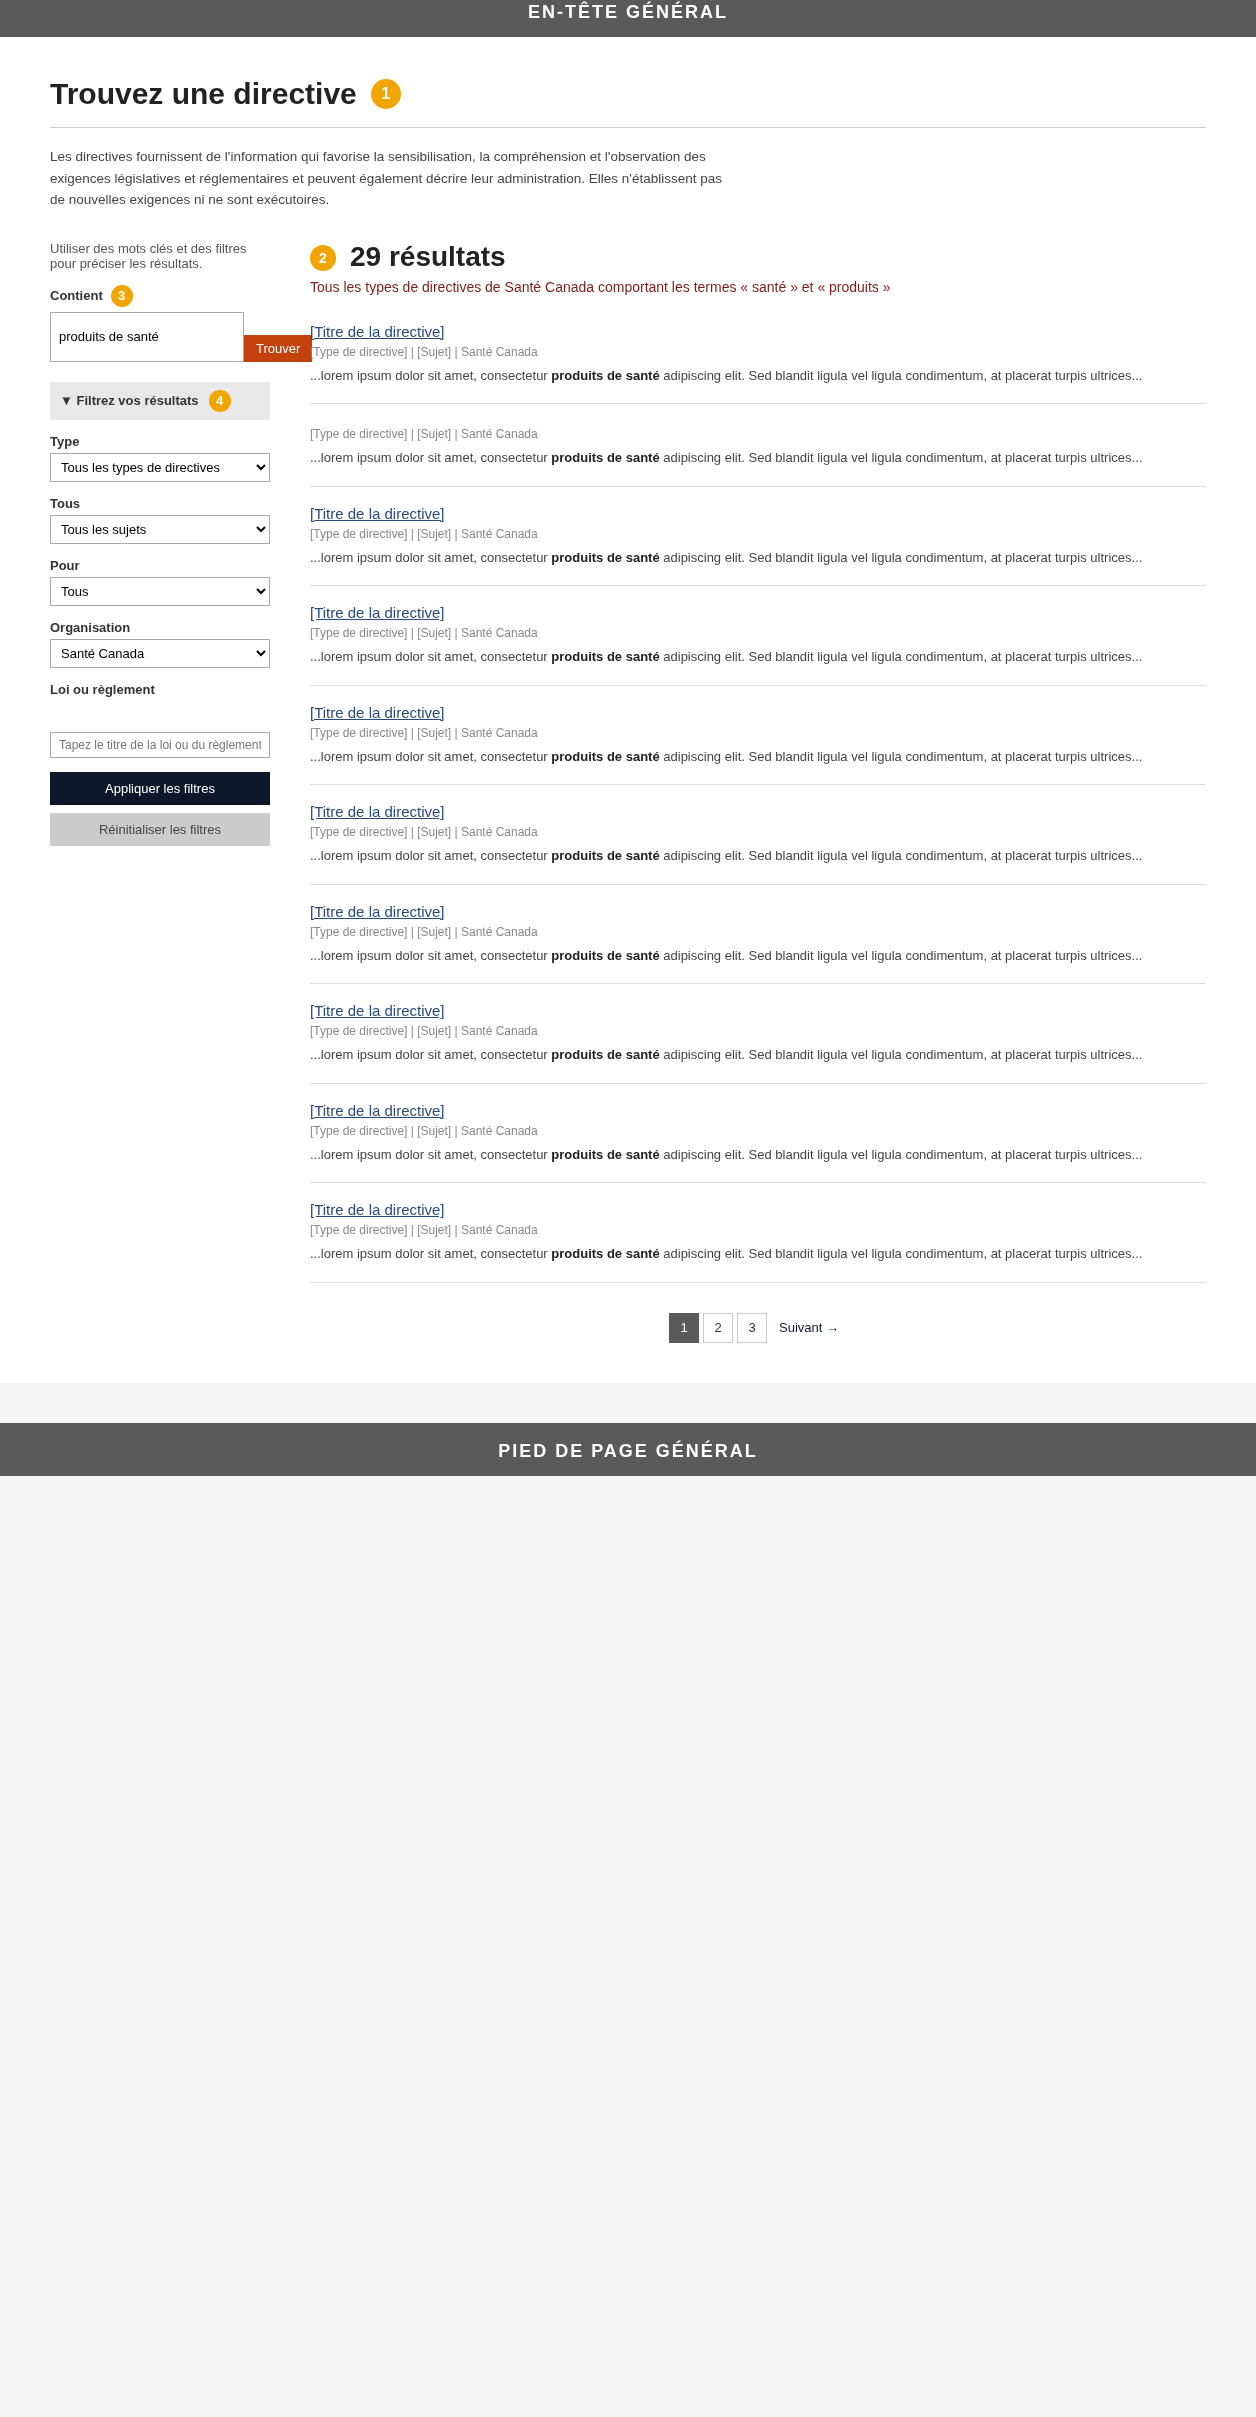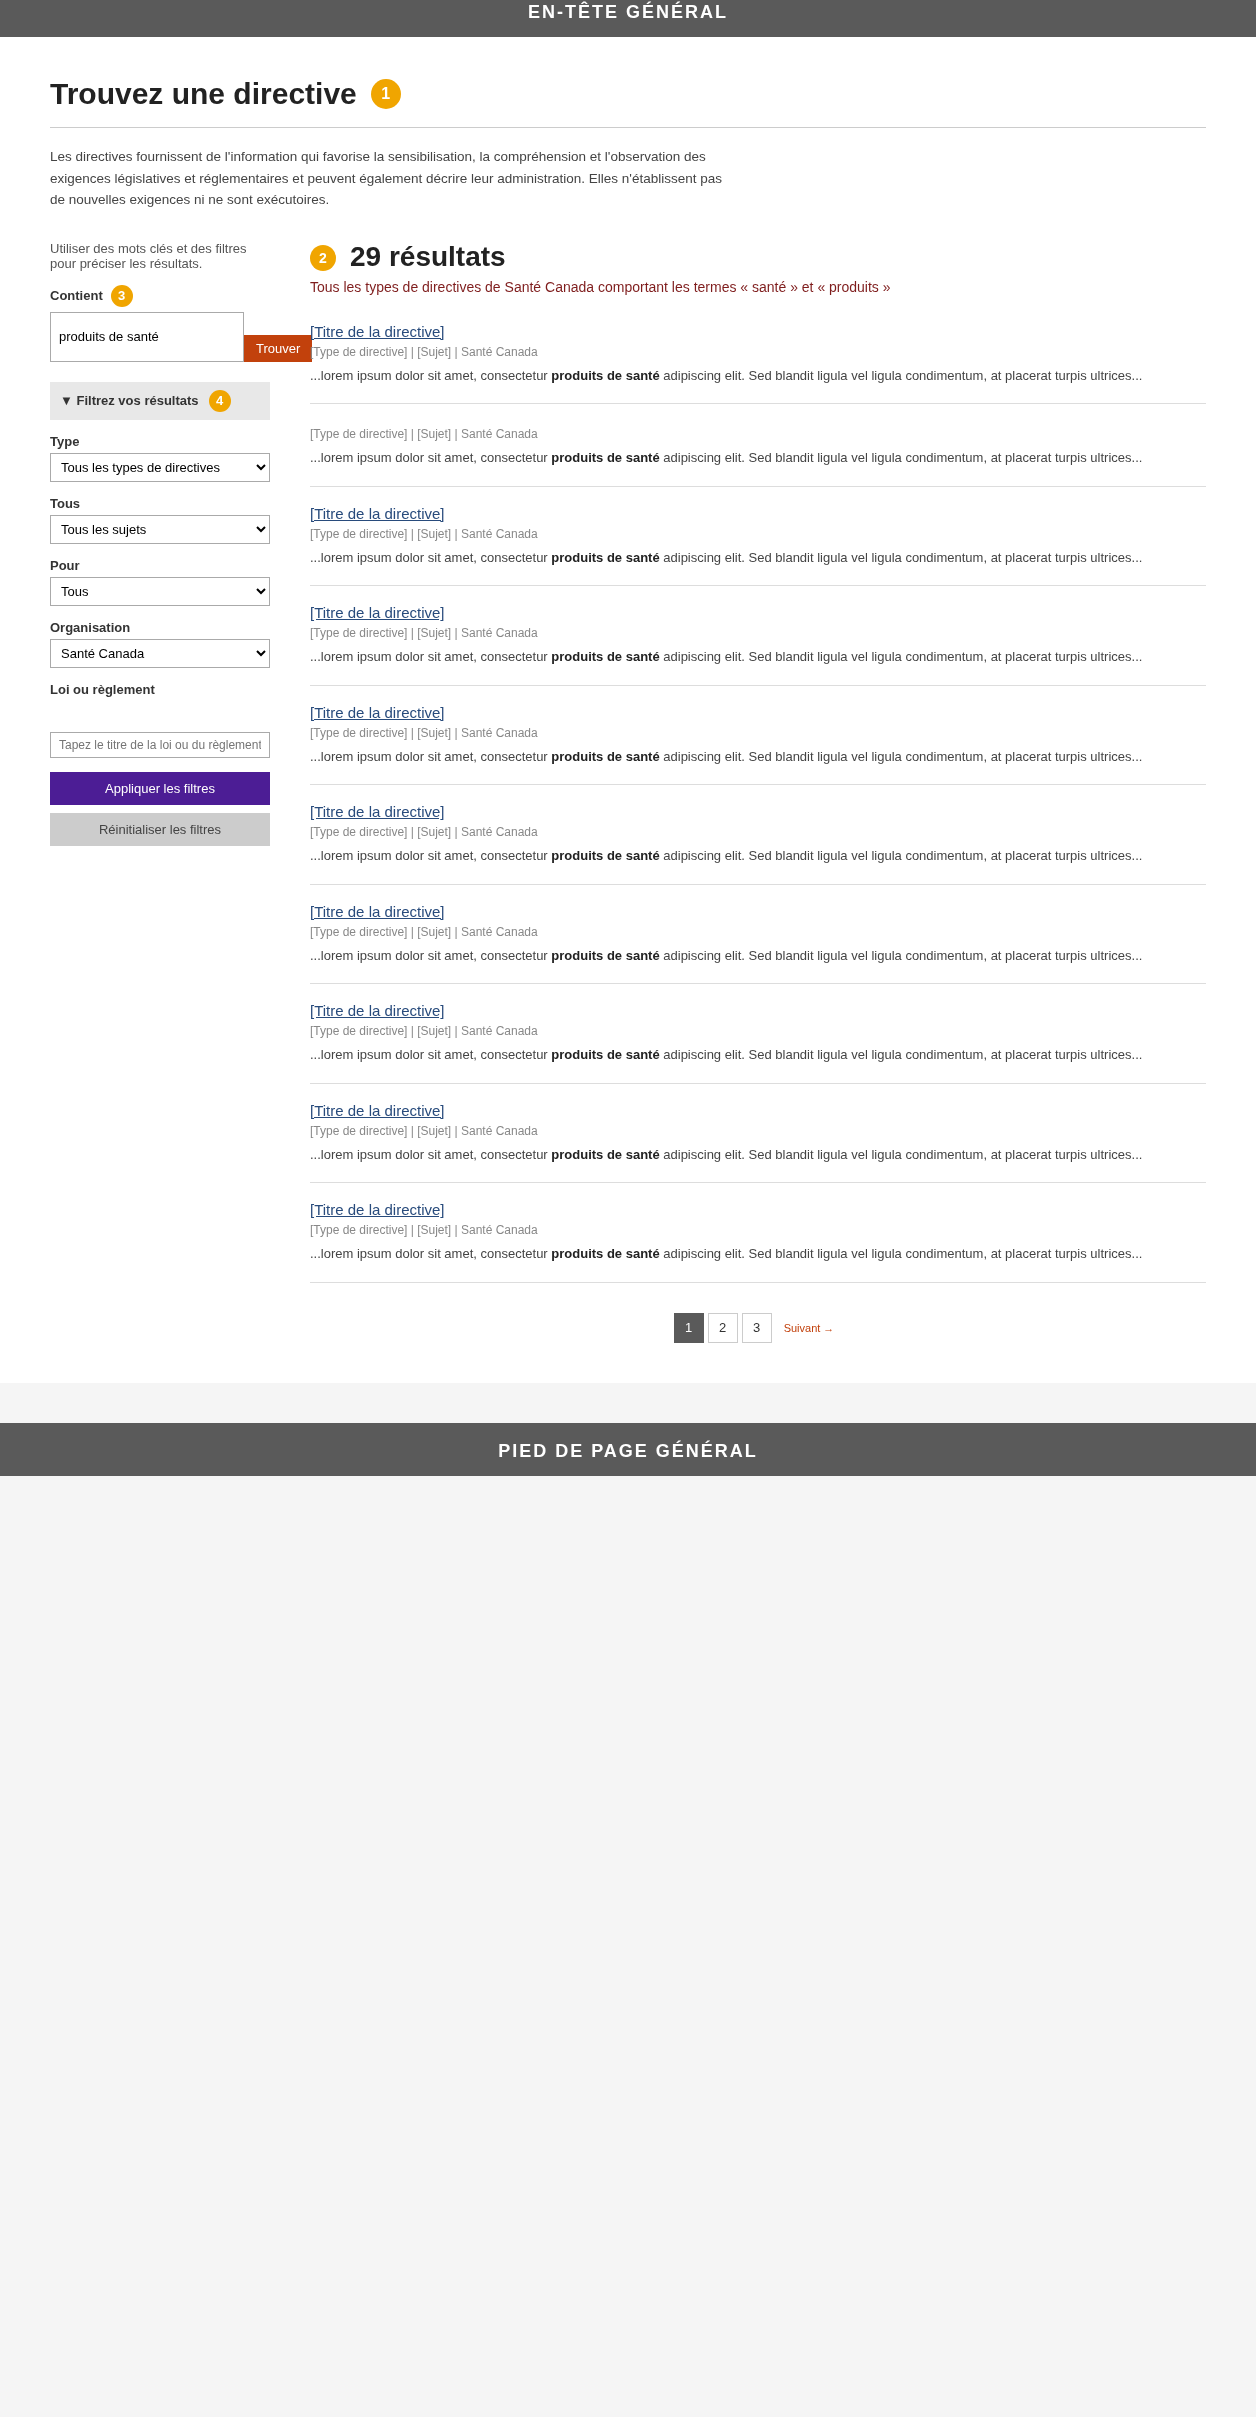--- a/index.html
+++ b/index.html
@@ -136,21 +136,21 @@
       border: 1px solid #aaa;
       padding: 5px 8px;
       font-size: 12px;
       color: #999;
       background: #fff;
       margin-top: 31px;
     }
 
     .btn-apply {
       display: block; width: 100%;
-      background: #4c1d95; color: #fff;
+      background: #0f172a; color: #fff;
       border: none; padding: 9px 0;
       font-size: 13px; cursor: pointer;
       margin-bottom: 8px; text-align: center;
     }
     .btn-reset {
       display: block; width: 100%;
       background: #ccc; color: #444;
       border: none; padding: 9px 0;
       font-size: 13px; cursor: pointer;
       text-align: center;
@@ -183,22 +183,22 @@
       gap: 4px; margin-top: 30px;
     }
     .page-btn {
       width: 30px; height: 30px;
       display: flex; align-items: center; justify-content: center;
       border: 1px solid #ccc; background: #fff;
       font-size: 13px; cursor: pointer; color: #333;
     }
     .page-btn.active { background: #5a5a5a; color: #fff; border-color: #5a5a5a; }
     .page-next {
-      background: #fff; border: none; color: #c2410c;
-      font-size: 11px; cursor: pointer; padding: 0 8px; text-align: right;
+      background: #fff; border: none; color: #0f172a;
+      font-size: 13px; cursor: pointer; padding: 0 8px; text-align: right;
     }
   </style>
 </head>
 <body>
 
 <div class="header-bar">
   <span>EN-TÊTE GÉNÉRAL</span>
 </div>
 
 <div class="main-container">

